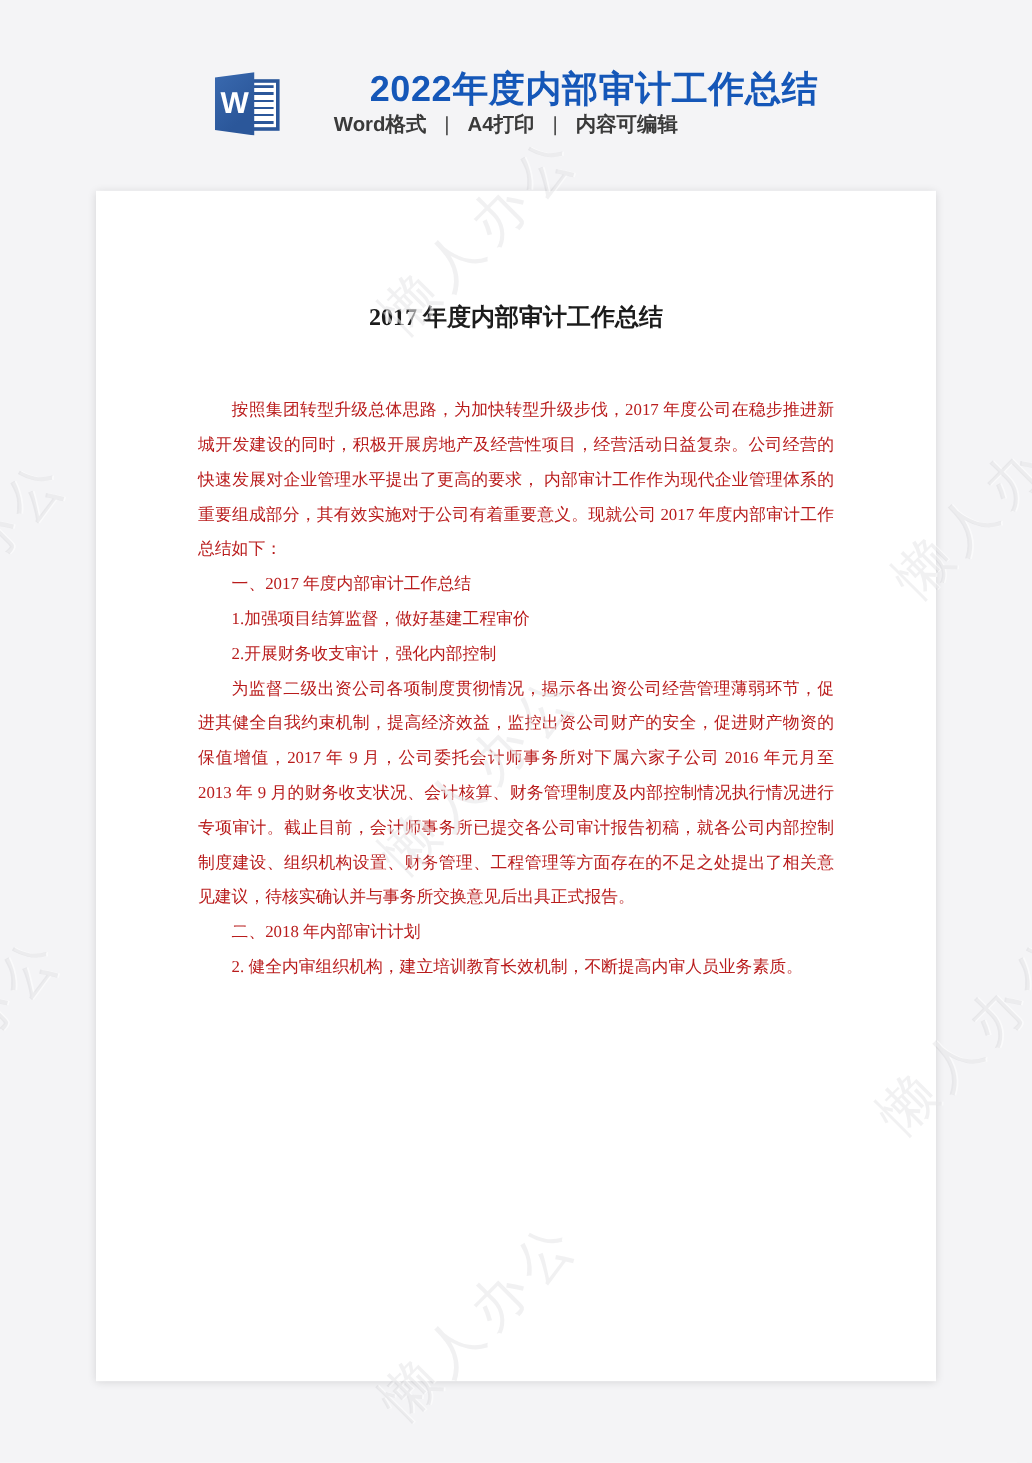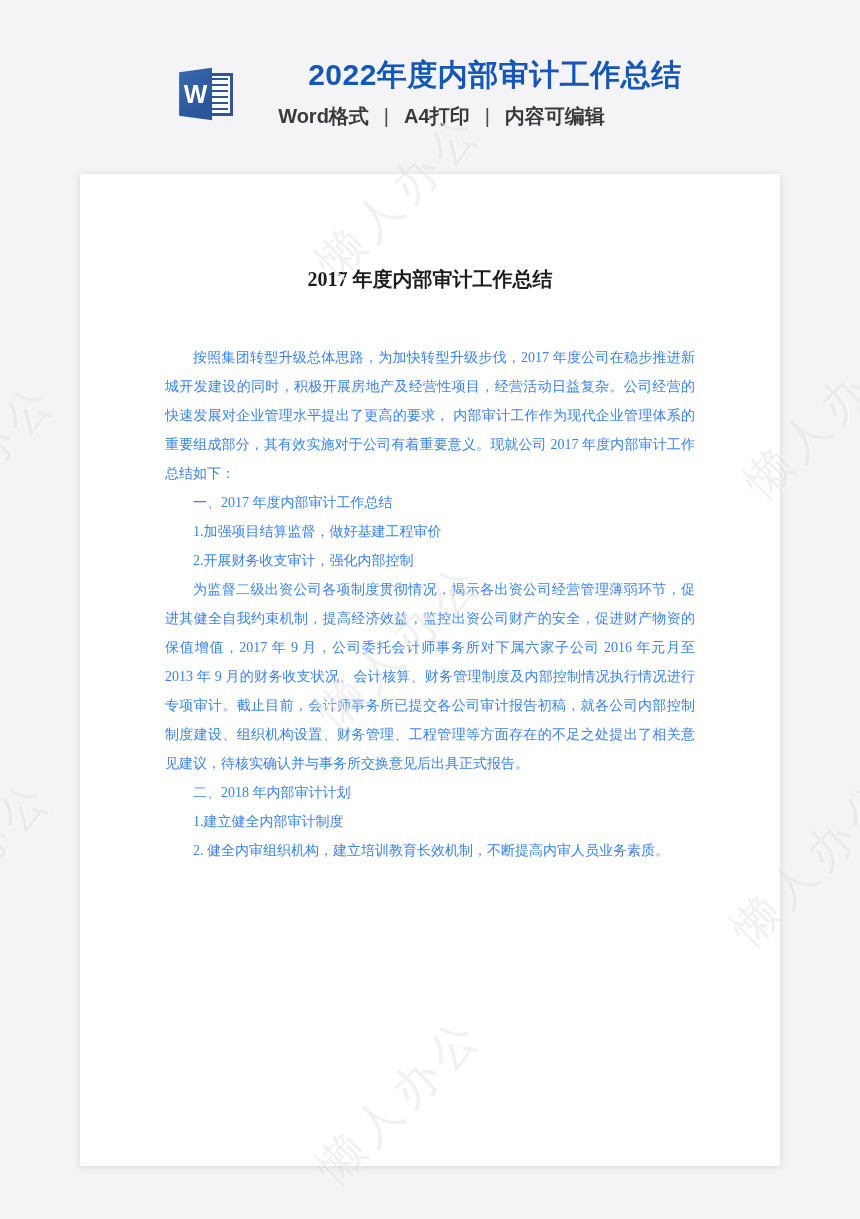--- a/index.html
+++ b/index.html
@@ -46,23 +46,22 @@
     color: #ffffff; font-weight: bold; font-size: 25px;
     font-family: "Liberation Sans", sans-serif;
   }
   .hdr-title {
     font-size: 30px; line-height: 34px;
     font-weight: bold; color: #1557b8;
     letter-spacing: 0.5px;
     margin-left: 30px;
   }
   .hdr-feats {
-    margin-top: 11px;
     display: flex; align-items: center; gap: 15px;
-    font-size: 20px; font-weight: bold; color: #3a3a3a;
+    font-size: 17px; font-weight: bold; color: #3a3a3a;
   }
   .hdr-sep { color: #4a4a4a; font-weight: normal; }
 
   
   .doc-page {
     position: relative;
     width: 700px;
     min-height: 992px;
     margin: 44px auto 59px;
     background: #ffffff;
@@ -74,21 +73,21 @@
     font-family: "Liberation Serif", "DejaVu Serif", serif;
     font-size: 20px;
     font-weight: bold;
     color: #1c1c1c;
     margin-bottom: 50px;
   }
   .doc-par {
     font-family: "Liberation Serif", "DejaVu Serif", serif;
     font-size: 14px;
     line-height: 29px;
-    color: #3b82f6;
+    color: #b91c1c;
     text-align: justify;
     text-indent: 2em;
   }
   .doc-par.bold { font-weight: normal; }
 
   
   .wm-layer {
     position: absolute; inset: 0;
     pointer-events: none;
     overflow: hidden;
@@ -133,21 +132,20 @@
 
   <main class="doc-page">
     <h2 class="doc-title">2017 年度内部审计工作总结</h2>
     <div class="doc-body">
         <p class="doc-par">按照集团转型升级总体思路，为加快转型升级步伐，2017 年度公司在稳步推进新城开发建设的同时，积极开展房地产及经营性项目，经营活动日益复杂。公司经营的快速发展对企业管理水平提出了更高的要求， 内部审计工作作为现代企业管理体系的重要组成部分，其有效实施对于公司有着重要意义。现就公司 2017 年度内部审计工作总结如下：</p>
         <p class="doc-par bold">一、2017 年度内部审计工作总结</p>
         <p class="doc-par">1.加强项目结算监督，做好基建工程审价</p>
         <p class="doc-par">2.开展财务收支审计，强化内部控制</p>
         <p class="doc-par">为监督二级出资公司各项制度贯彻情况，揭示各出资公司经营管理薄弱环节，促进其健全自我约束机制，提高经济效益，监控出资公司财产的安全，促进财产物资的保值增值，2017 年 9 月，公司委托会计师事务所对下属六家子公司 2016 年元月至 2013 年 9 月的财务收支状况、会计核算、财务管理制度及内部控制情况执行情况进行专项审计。截止目前，会计师事务所已提交各公司审计报告初稿，就各公司内部控制制度建设、组织机构设置、财务管理、工程管理等方面存在的不足之处提出了相关意见建议，待核实确认并与事务所交换意见后出具正式报告。</p>
         <p class="doc-par bold">二、2018 年内部审计计划</p>
-        <p class="doc-par">1.建立健全内部审计制度</p>
         <p class="doc-par">2. 健全内审组织机构，建立培训教育长效机制，不断提高内审人员业务素质。</p>
       </div>
   </main>
 
   <div class="wm-layer">
       <span class="wm" style="left: 400px; top: 195px;">懒人办公</span>
       <span class="wm" style="left: -25px; top: 465px;">懒人办公</span>
       <span class="wm" style="left: 828px; top: 415px;">懒人办公</span>
       <span class="wm" style="left: 400px; top: 645px;">懒人办公</span>
       <span class="wm" style="left: -30px; top: 862px;">懒人办公</span>

